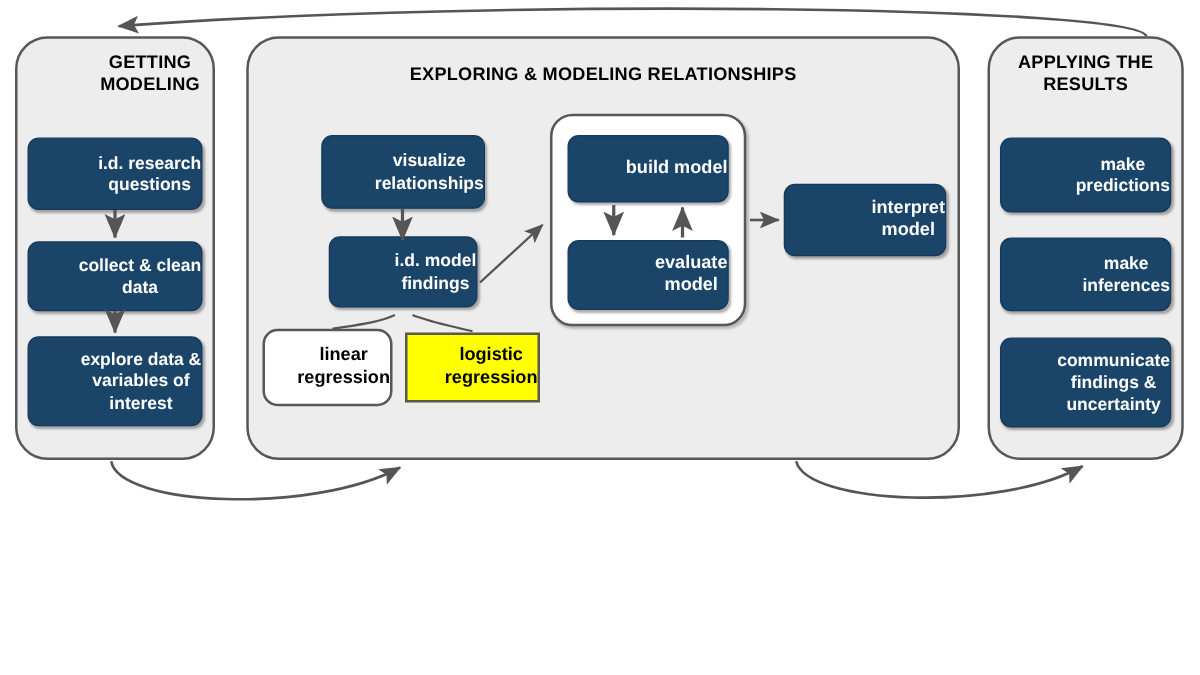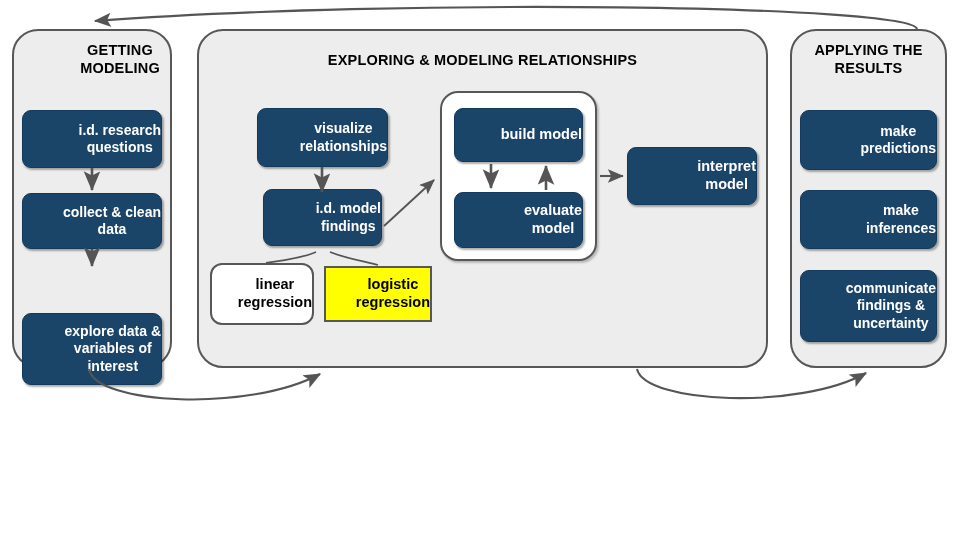--- a/index.html
+++ b/index.html
@@ -105,21 +105,21 @@
     </span>
   </div>
 
   <div class="node node-dark" style="left:22px; top:193px; width:140px; height:56px; font-size:14px;">
     <span class="node-text">
       <span>collect &amp; clean</span><br>
       <span>data</span>
     </span>
   </div>
 
-  <div class="node node-dark" style="left:22px; top:269px; width:140px; height:72px; font-size:14px;margin-top:44px;">
+  <div class="node node-dark" style="left:22px; top:269px; width:140px; height:72px; font-size:14px;">
     <span class="node-text">
       <span>explore data &amp;</span><br>
       <span>variables of</span><br>
       <span>interest</span>
     </span>
   </div>
 
   <div class="panel" style="left:197px; top:29px; width:571px; height:339px;"></div>
   <div class="panel-title" style="left:197px; top:52px; width:571px; font-size:14.5px;">
     <span>EXPLORING &amp; MODELING RELATIONSHIPS</span>

